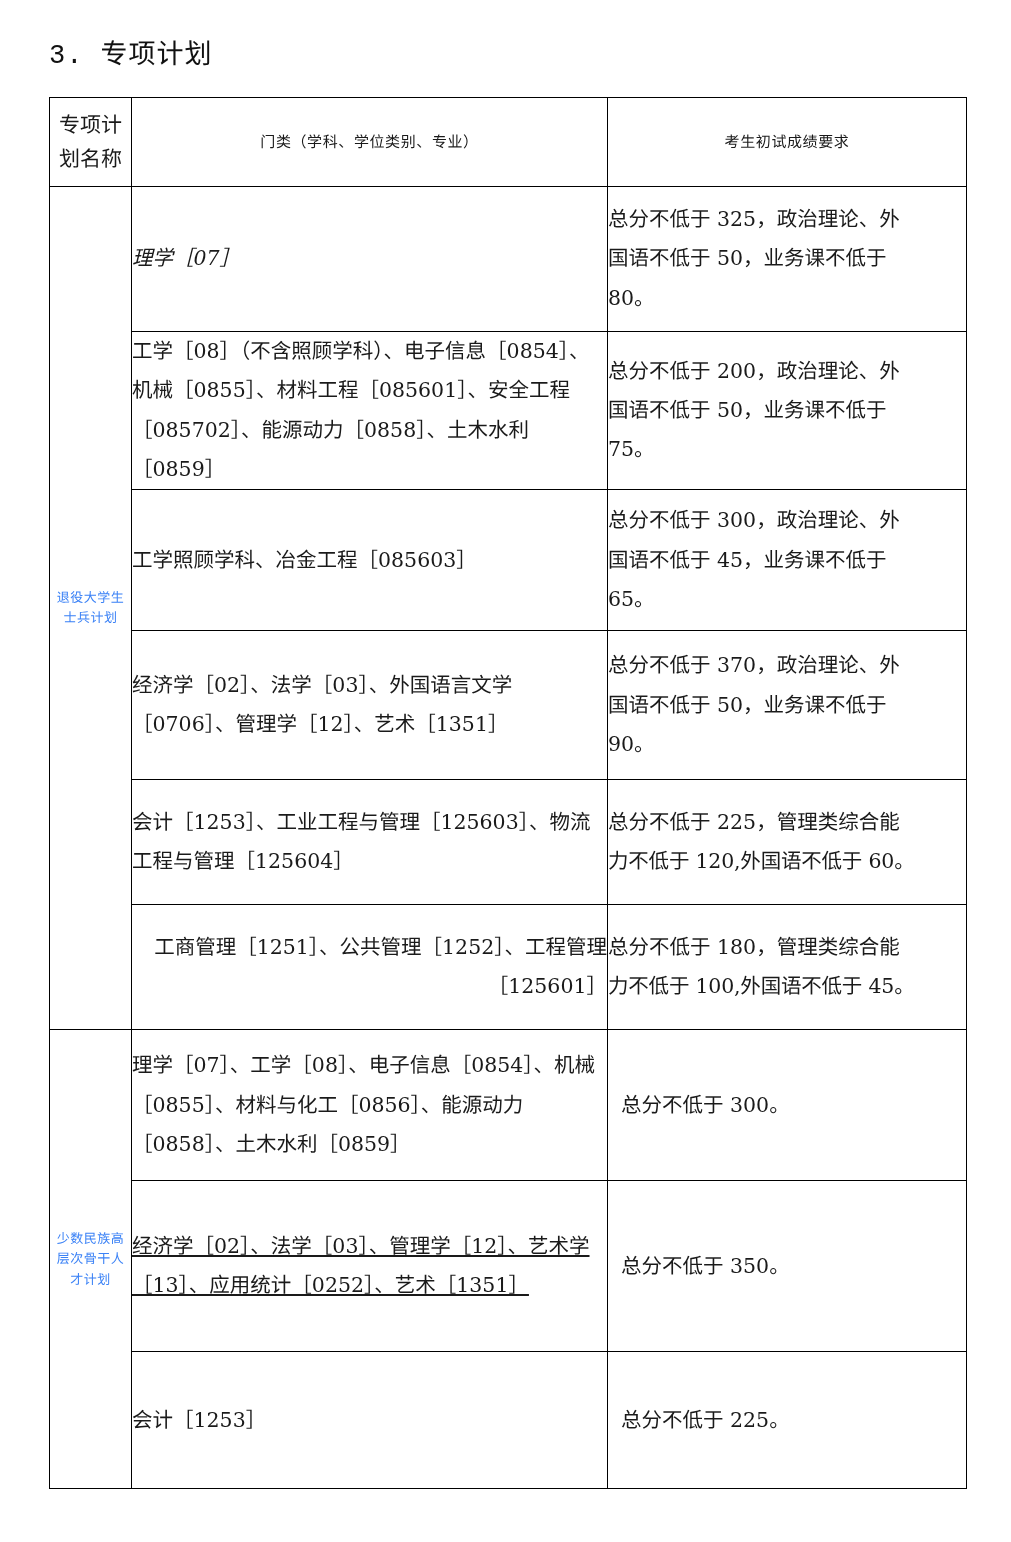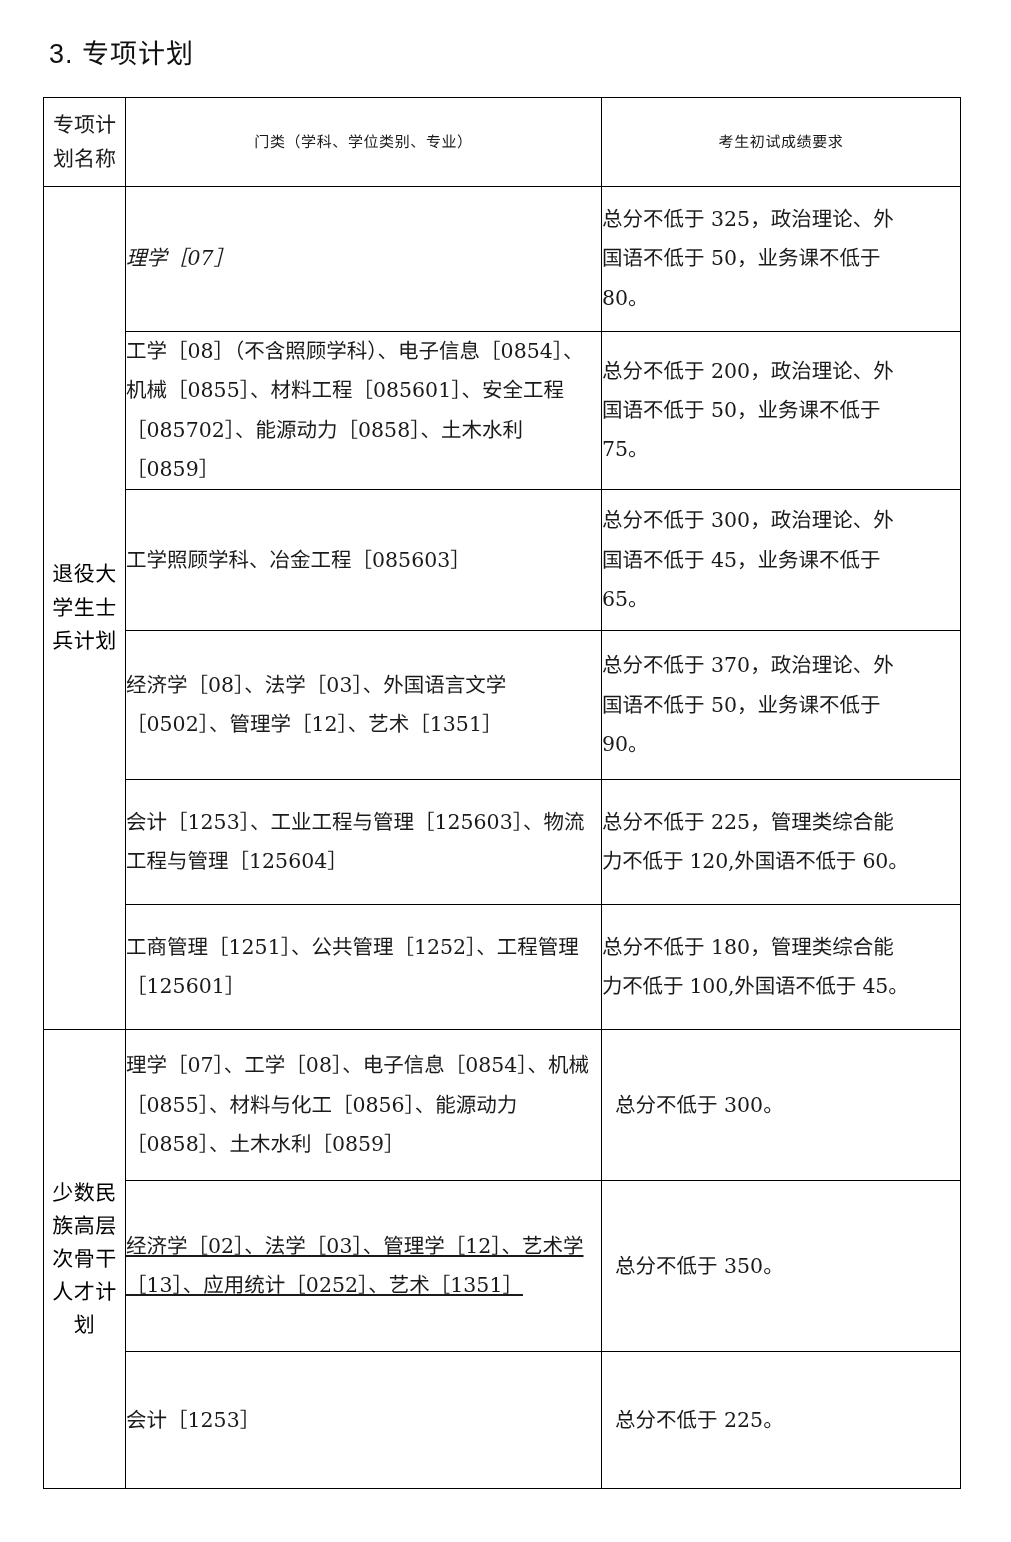--- a/index.html
+++ b/index.html
@@ -23,31 +23,31 @@
     top: 0;
     width: 1011px;
     height: 1542px;
     background: #ffffff;
   }
 
   .section-heading {
     position: absolute;
     left: 49px;
     top: 32px;
-    font-family: Liberation Sans, sans-serif;
+    font-family: Liberation Mono, monospace;
     font-size: 27px;
     font-weight: 400;
     letter-spacing: 1px;
     color: #111111;
     white-space: nowrap;
   }
 
   .table-wrap {
     position: absolute;
-    left: 43px;
+    left: 49px;
     top: 97px;
     width: 917px;
   }
 
   table.plan-table {
     border-collapse: collapse;
     width: 917px;
     table-layout: fixed;
     background: #ffffff;
   }
@@ -64,26 +64,26 @@
   col.c-score { width: 359px; }
 
   
   .group-label {
     text-align: center;
     vertical-align: middle;
     padding: 6px 2px;
   }
   .group-label .vtext {
     display: block;
-    font-size: 21px;
+    font-size: 13px;
     line-height: 1.58;
     letter-spacing: 0.5px;
     word-break: break-all;
     padding: 0 4px;
-    color: #000000;
+    color: #3b82f6;
   }
 
   
   .hdr {
     text-align: center;
   }
   .hdr .hdr-name {
     display: block;
     font-size: 21px;
     line-height: 1.62;
@@ -182,41 +182,41 @@
           </td>
           <td class="cell-score">
             <div class="nowrapline">总分不低于 300，政治理论、外</div>
             <div class="nowrapline">国语不低于 45，业务课不低于</div>
             <div class="nowrapline">65。</div>
           </td>
         </tr>
 
         <tr>
           <td class="cell-major" style="height:148px;">
-            <span>经济学［08］、法学［03］、外国语言文学［0502］、管理学［12］、艺术［1351］</span>
+            <span>经济学［02］、法学［03］、外国语言文学［0706］、管理学［12］、艺术［1351］</span>
           </td>
           <td class="cell-score">
             <div class="nowrapline">总分不低于 370，政治理论、外</div>
             <div class="nowrapline">国语不低于 50，业务课不低于</div>
             <div class="nowrapline">90。</div>
           </td>
         </tr>
 
         <tr>
           <td class="cell-major" style="height:124px;">
             <span>会计［1253］、工业工程与管理［125603］、物流工程与管理［125604］</span>
           </td>
           <td class="cell-score">
             <div class="nowrapline">总分不低于 225，管理类综合能</div>
             <div class="nowrapline tight">力不低于 120,外国语不低于 60。</div>
           </td>
         </tr>
 
         <tr>
-          <td class="cell-major" style="height:124px;">
+          <td class="cell-major" style="height:124px;text-align:right;">
             <span>工商管理［1251］、公共管理［1252］、工程管理［125601］</span>
           </td>
           <td class="cell-score">
             <div class="nowrapline">总分不低于 180，管理类综合能</div>
             <div class="nowrapline tight">力不低于 100,外国语不低于 45。</div>
           </td>
         </tr>
 
         <tr>
           <td class="group-label" rowspan="3">

